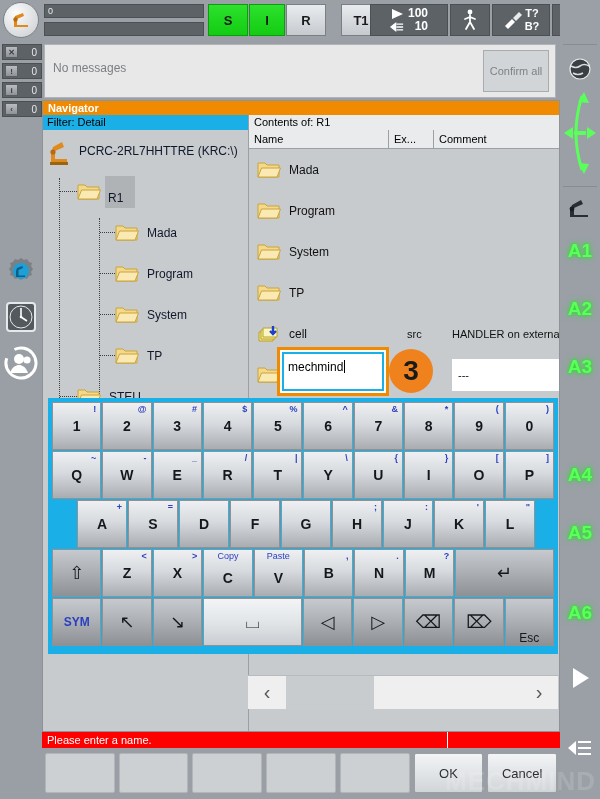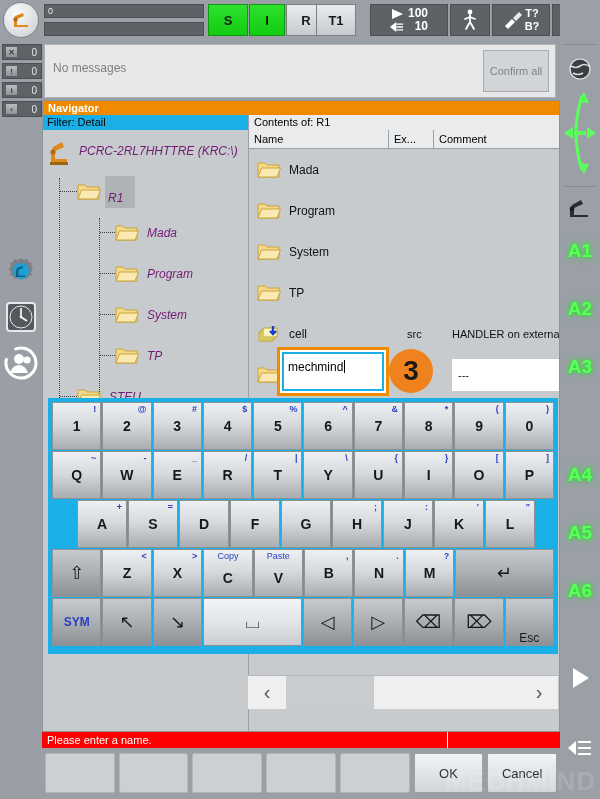--- a/index.html
+++ b/index.html
@@ -67,21 +67,21 @@
     background:#1aafe6;color:#000;font-size:11px;padding-left:4px;box-sizing:border-box;
     line-height:15px;}
   .nav-contents{position:absolute;left:205px;top:14px;width:311px;height:15px;
     background:#e9ebed;color:#000;font-size:11px;padding-left:5px;box-sizing:border-box;
     line-height:15px;border-left:1px solid #9aa0a6;}
 
   
   .treepane{position:absolute;left:0;top:29px;width:205px;height:601px;
     background:#c8cbce;overflow:hidden;}
   .treerow{position:relative;height:41px;display:flex;align-items:center;}
-  .tname{font-size:12px;color:#701a75;white-space:nowrap;font-style:italic;}
+  .tname{font-size:12px;color:#0f172a;white-space:nowrap;}
   .tname.sel{background:#b0b3b6;padding:15px 12px 3px 3px;}
   .dotline{position:absolute;border-left:1px dotted #3a3e42;}
   .dothoriz{position:absolute;border-top:1px dotted #3a3e42;}
 
   
   .listpane{position:absolute;left:205px;top:29px;width:311px;height:601px;
     background:#c8cbce;border-left:1px solid #9aa0a6;box-sizing:border-box;}
   .lhead{display:flex;height:18px;background:#e9ebed;border-bottom:1px solid #9aa0a6;}
   .lhead div{font-size:11px;color:#000;padding-left:5px;line-height:18px;
     border-right:1px solid #9aa0a6;box-sizing:border-box;}
@@ -170,21 +170,21 @@
 
     <div class="tbtn green" style="left:208px;width:40px;">
       <span>S</span>
     </div>
     <div class="tbtn green" style="left:249px;width:36px;">
       <span>I</span>
     </div>
     <div class="tbtn" style="left:286px;width:40px;">
       <span>R</span>
     </div>
-    <div class="tbtn" style="left:316px;width:40px;">
+    <div class="tbtn" style="left:341px;width:40px;">
       <span>T1</span>
     </div>
 
     <div class="tbtn dark tb-run" style="left:370px;width:78px;">
       <div class="runcol">
         <svg width="15" height="12" viewBox="0 0 15 12">
           <path d="M2 1 L13 6 L2 11 Z" fill="#ffffff"></path>
         </svg>
         <svg width="15" height="12" viewBox="0 0 16 12">
           <path d="M1 6 L6 2 L6 10 Z M7 3 h7 M7 6 h7 M7 9 h7" stroke="#ffffff" stroke-width="1.4" fill="#fff"></path>
@@ -682,21 +682,21 @@
     </div>
     <div class="rsec" style="top:352px;height:30px;">
       <span class="axlabel">A3</span>
     </div>
     <div class="rsec" style="top:460px;height:30px;">
       <span class="axlabel">A4</span>
     </div>
     <div class="rsec" style="top:518px;height:30px;">
       <span class="axlabel">A5</span>
     </div>
-    <div class="rsec" style="top:576px;height:30px;">
+    <div class="rsec" style="top:598px;height:30px;">
       <span class="axlabel">A6</span>
     </div>
 
     <div class="rsec" style="top:660px;height:36px;">
       <svg width="26" height="26" viewBox="0 0 26 26">
         <path d="M6 3 L22 13 L6 23 Z" fill="#ffffff"></path>
       </svg>
     </div>
 
     <div class="rsec" style="top:730px;height:36px;">

